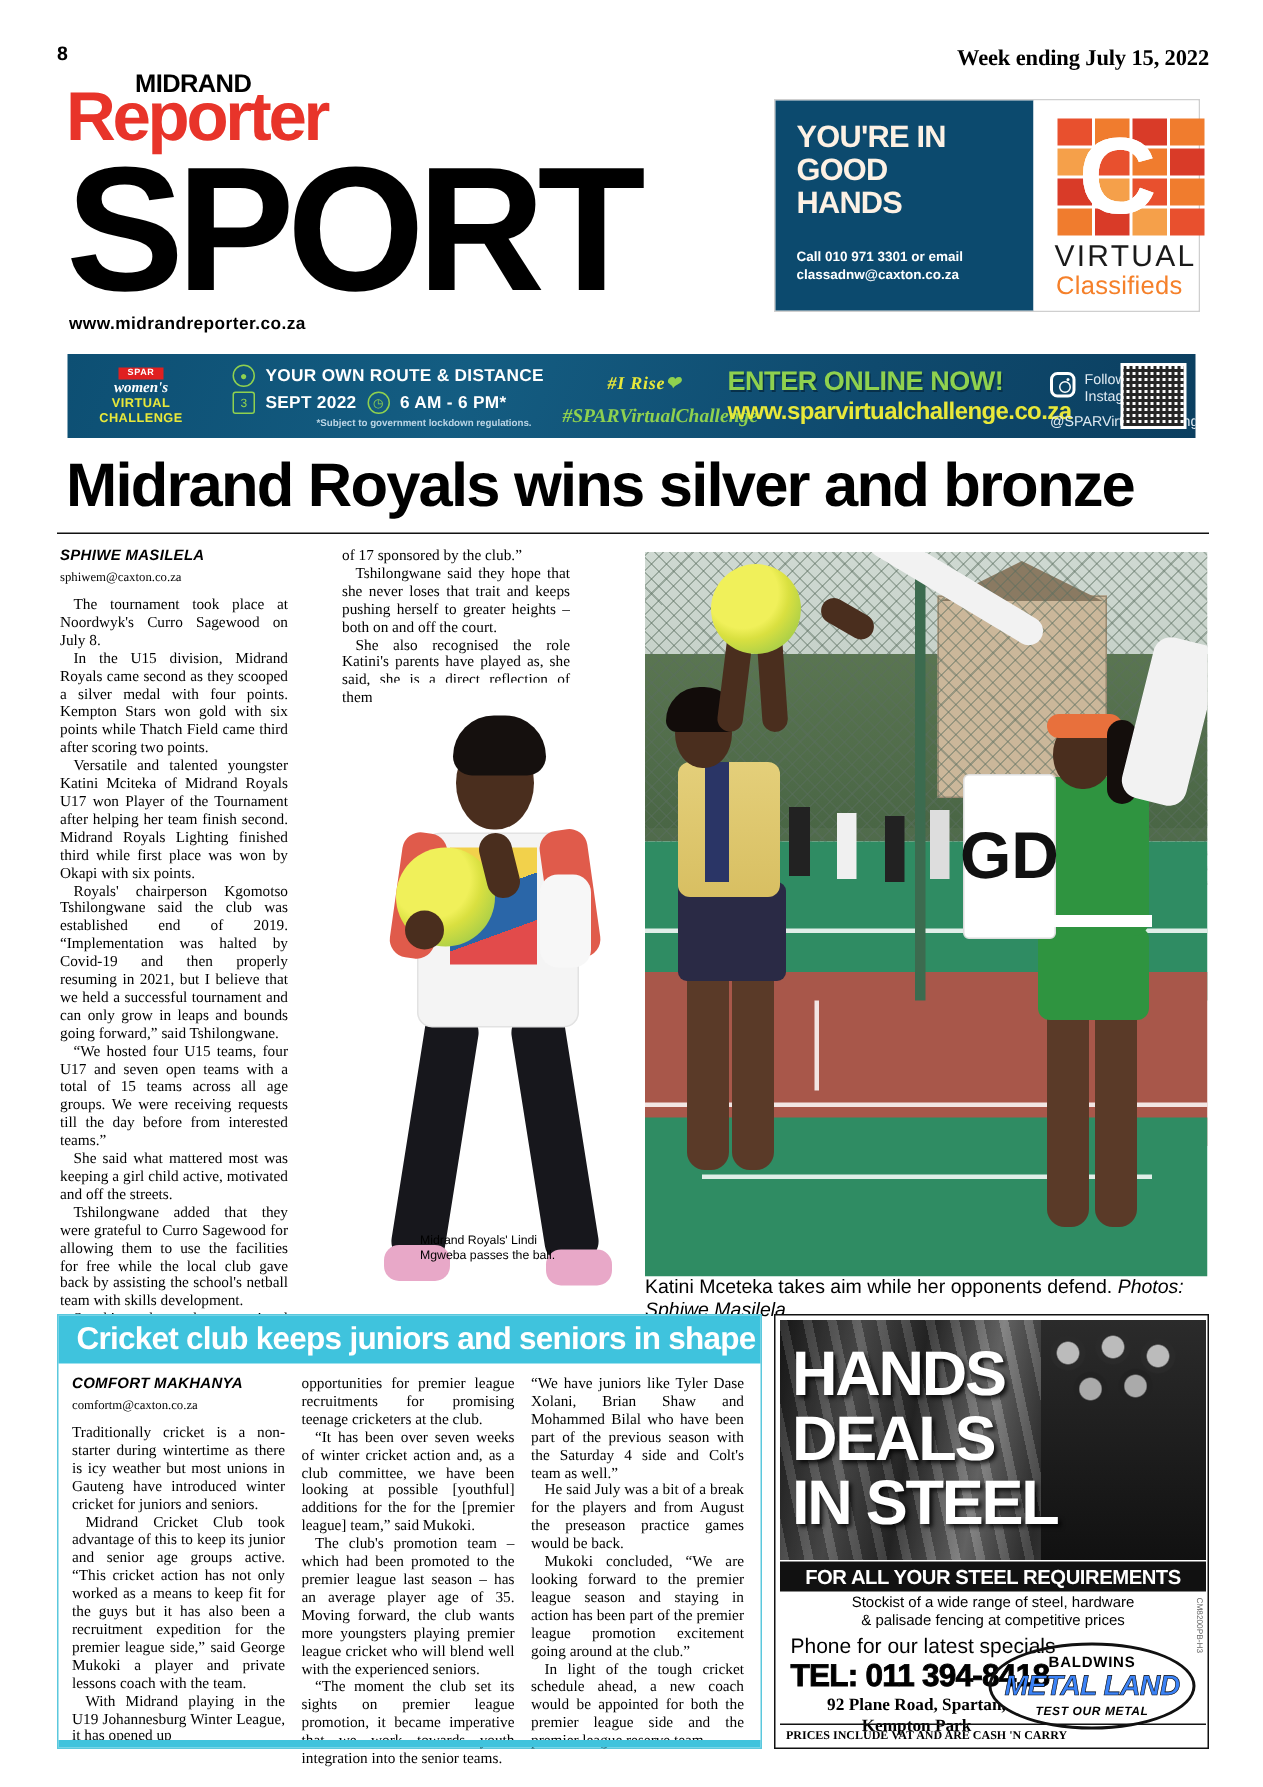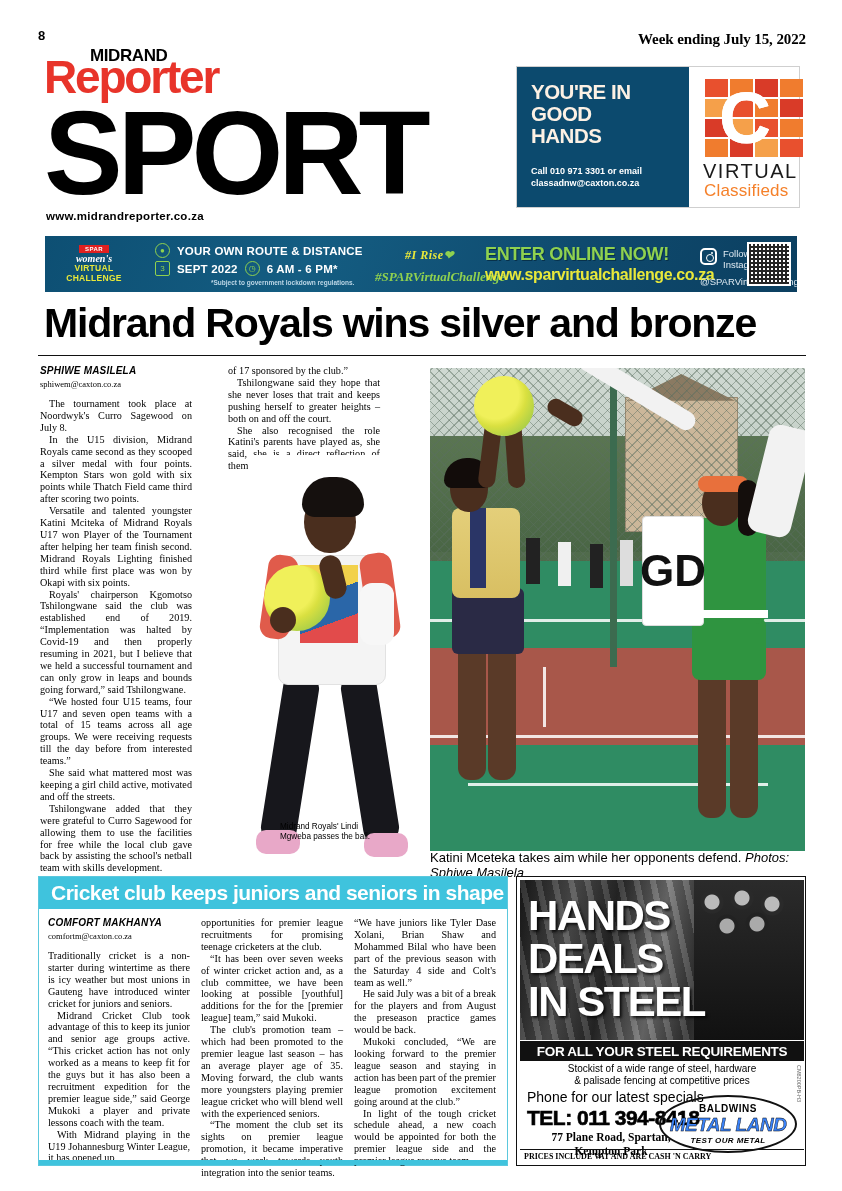--- a/index.html
+++ b/index.html
@@ -619,21 +619,21 @@
       </div>
     </div>
     <div class="steel-req">FOR ALL YOUR STEEL REQUIREMENTS</div>
     <div class="steel-stock">
       <div>Stockist of a wide range of steel, hardware</div>
       <div>&amp; palisade fencing at competitive prices</div>
     </div>
     <div class="steel-phone">Phone for our latest specials</div>
     <div class="steel-tel">TEL: 011 394-8418</div>
     <div class="steel-addr">
-      <div>77 Plane Road, Spartan,</div>
+      <div>92 Plane Road, Spartan,</div>
       <div>Kempton Park</div>
     </div>
     <div class="steel-oval">
       <div class="steel-baldwins">BALDWINS</div>
       <div class="steel-metal">METAL LAND</div>
       <div class="steel-test">TEST OUR METAL</div>
     </div>
     <div class="steel-code">CM8200PB-H3</div>
     <div class="steel-vat">PRICES INCLUDE VAT AND ARE CASH 'N CARRY</div>
   </div>

